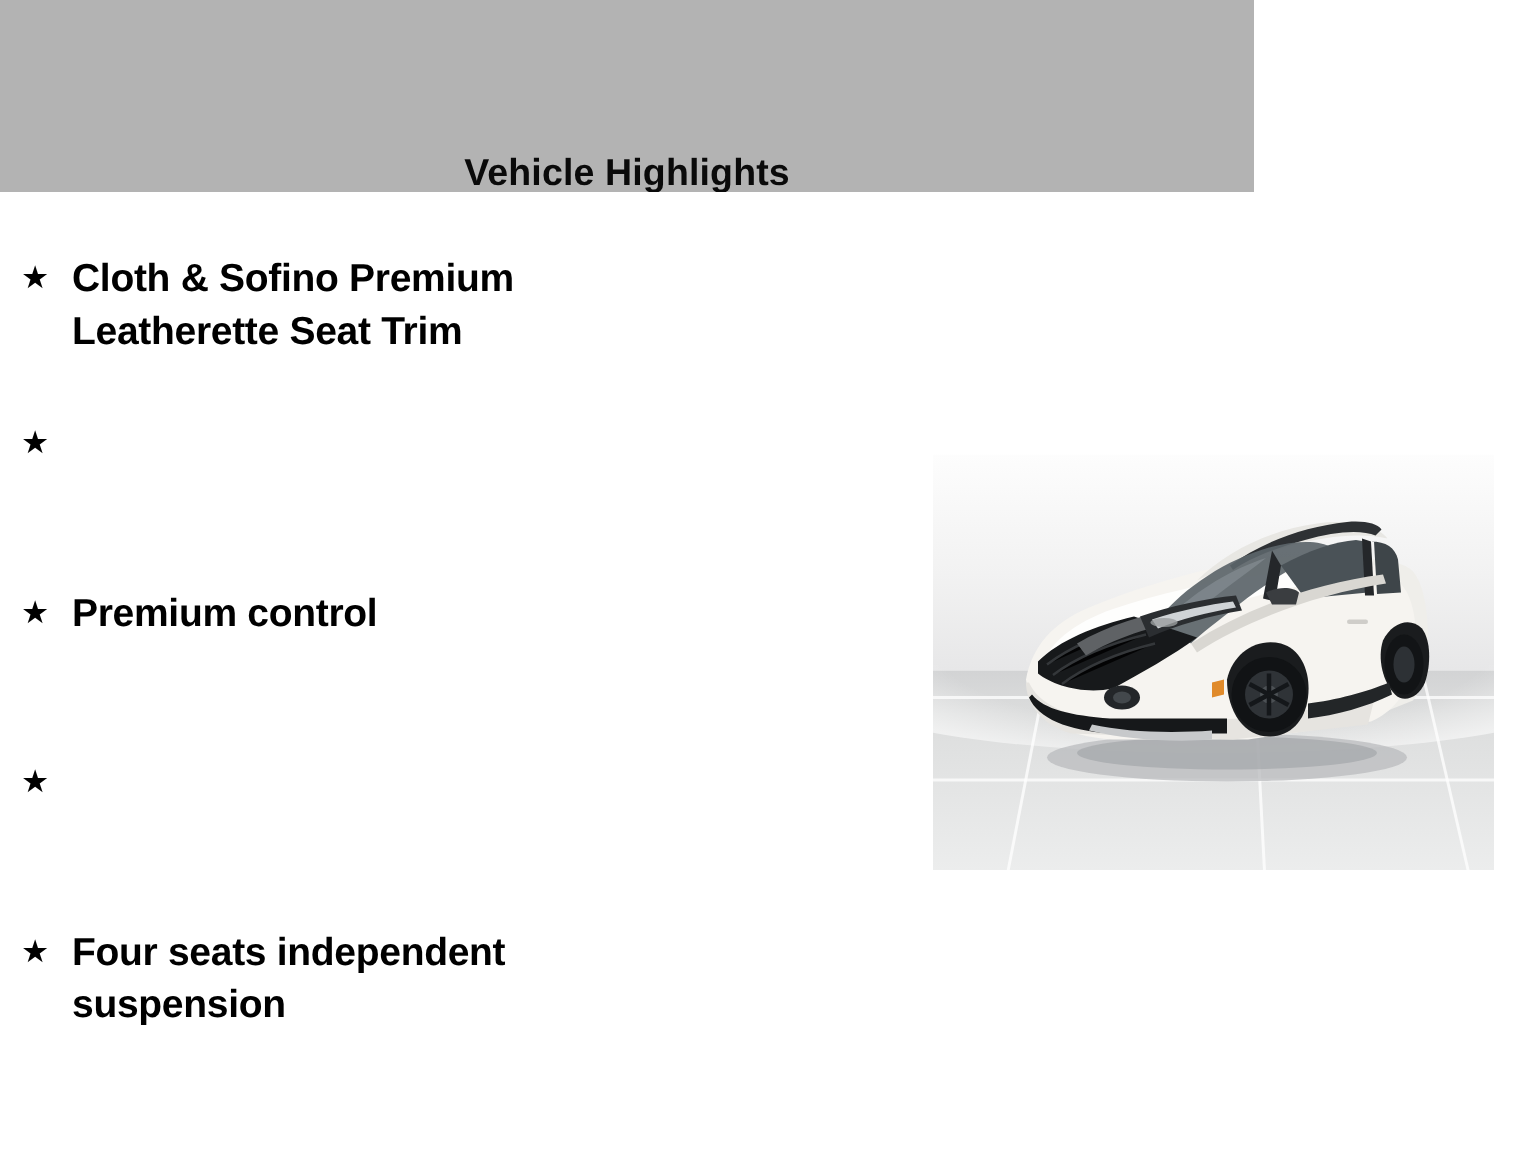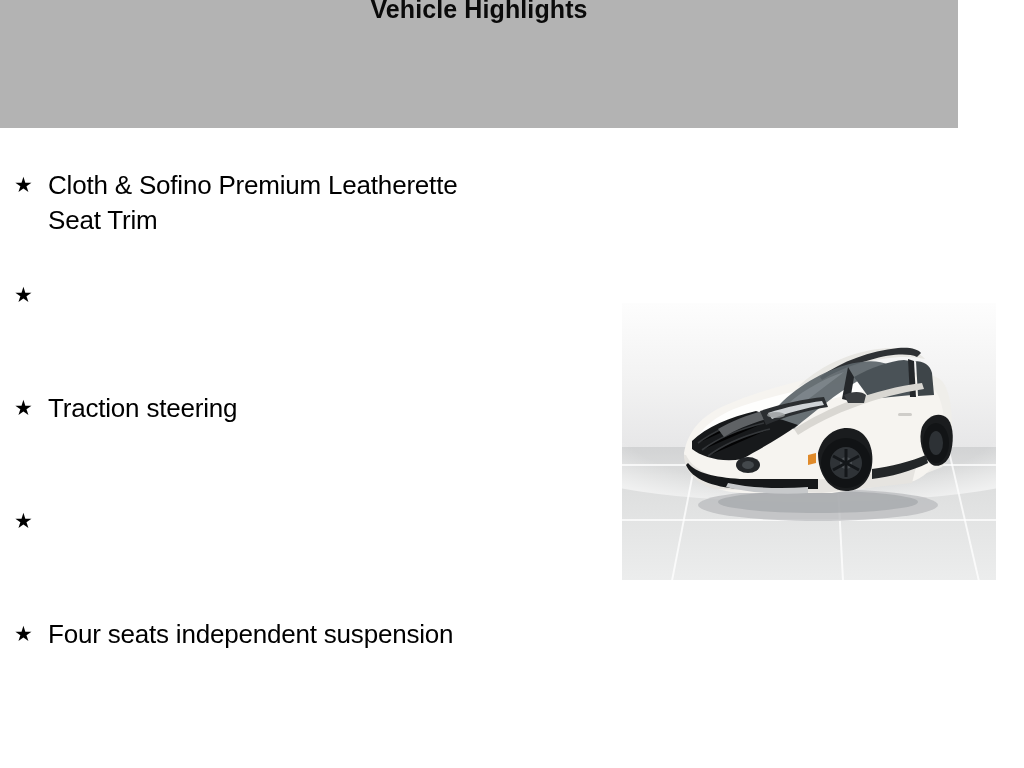--- a/index.html
+++ b/index.html
@@ -13,25 +13,25 @@
     overflow: hidden;
     font-family: "Liberation Sans", sans-serif;
     position: relative;
   }
 
   
   .header-band {
     position: absolute;
     left: 0;
     top: 0;
-    width: 958px;
+    width: 836px;
     height: 128px;
     background: #b3b3b3;
     display: flex;
-    align-items: flex-start;
+    align-items: flex-end;
     justify-content: center;
   }
   .header-title {
     font-size: 25px;
     font-weight: bold;
     color: #0a0a0a;
     letter-spacing: 0.1px;
     text-align: center;
     line-height: 1;
     margin-top: -3px;
@@ -74,21 +74,21 @@
     font-size: 21px;
     line-height: 34px;
     color: #000000;
     width: 34px;
     flex: 0 0 34px;
     text-align: left;
     font-family: "DejaVu Sans", sans-serif;
   }
   .highlight-text {
     font-size: 26px;
-    font-weight: normal;
+    font-weight: bold;
     color: #000000;
     line-height: 35px;
     letter-spacing: -0.2px;
     max-width: 420px;
   }
 
   
   .vehicle-photo {
     position: absolute;
     left: 622px;
@@ -146,21 +146,21 @@
       <span class="bullet-star">★</span>
       <span class="highlight-text">Cloth &amp; Sofino Premium Leatherette Seat Trim</span>
     </li>
 
     <li class="highlight-item item-2">
       <span class="bullet-star">★</span>
     </li>
 
     <li class="highlight-item item-3">
       <span class="bullet-star">★</span>
-      <span class="highlight-text">Traction steering</span>
+      <span class="highlight-text">Premium control</span>
     </li>
 
     <li class="highlight-item item-4">
       <span class="bullet-star">★</span>
     </li>
 
     <li class="highlight-item item-5">
       <span class="bullet-star">★</span>
       <span class="highlight-text">Four seats independent suspension</span>
     </li>

